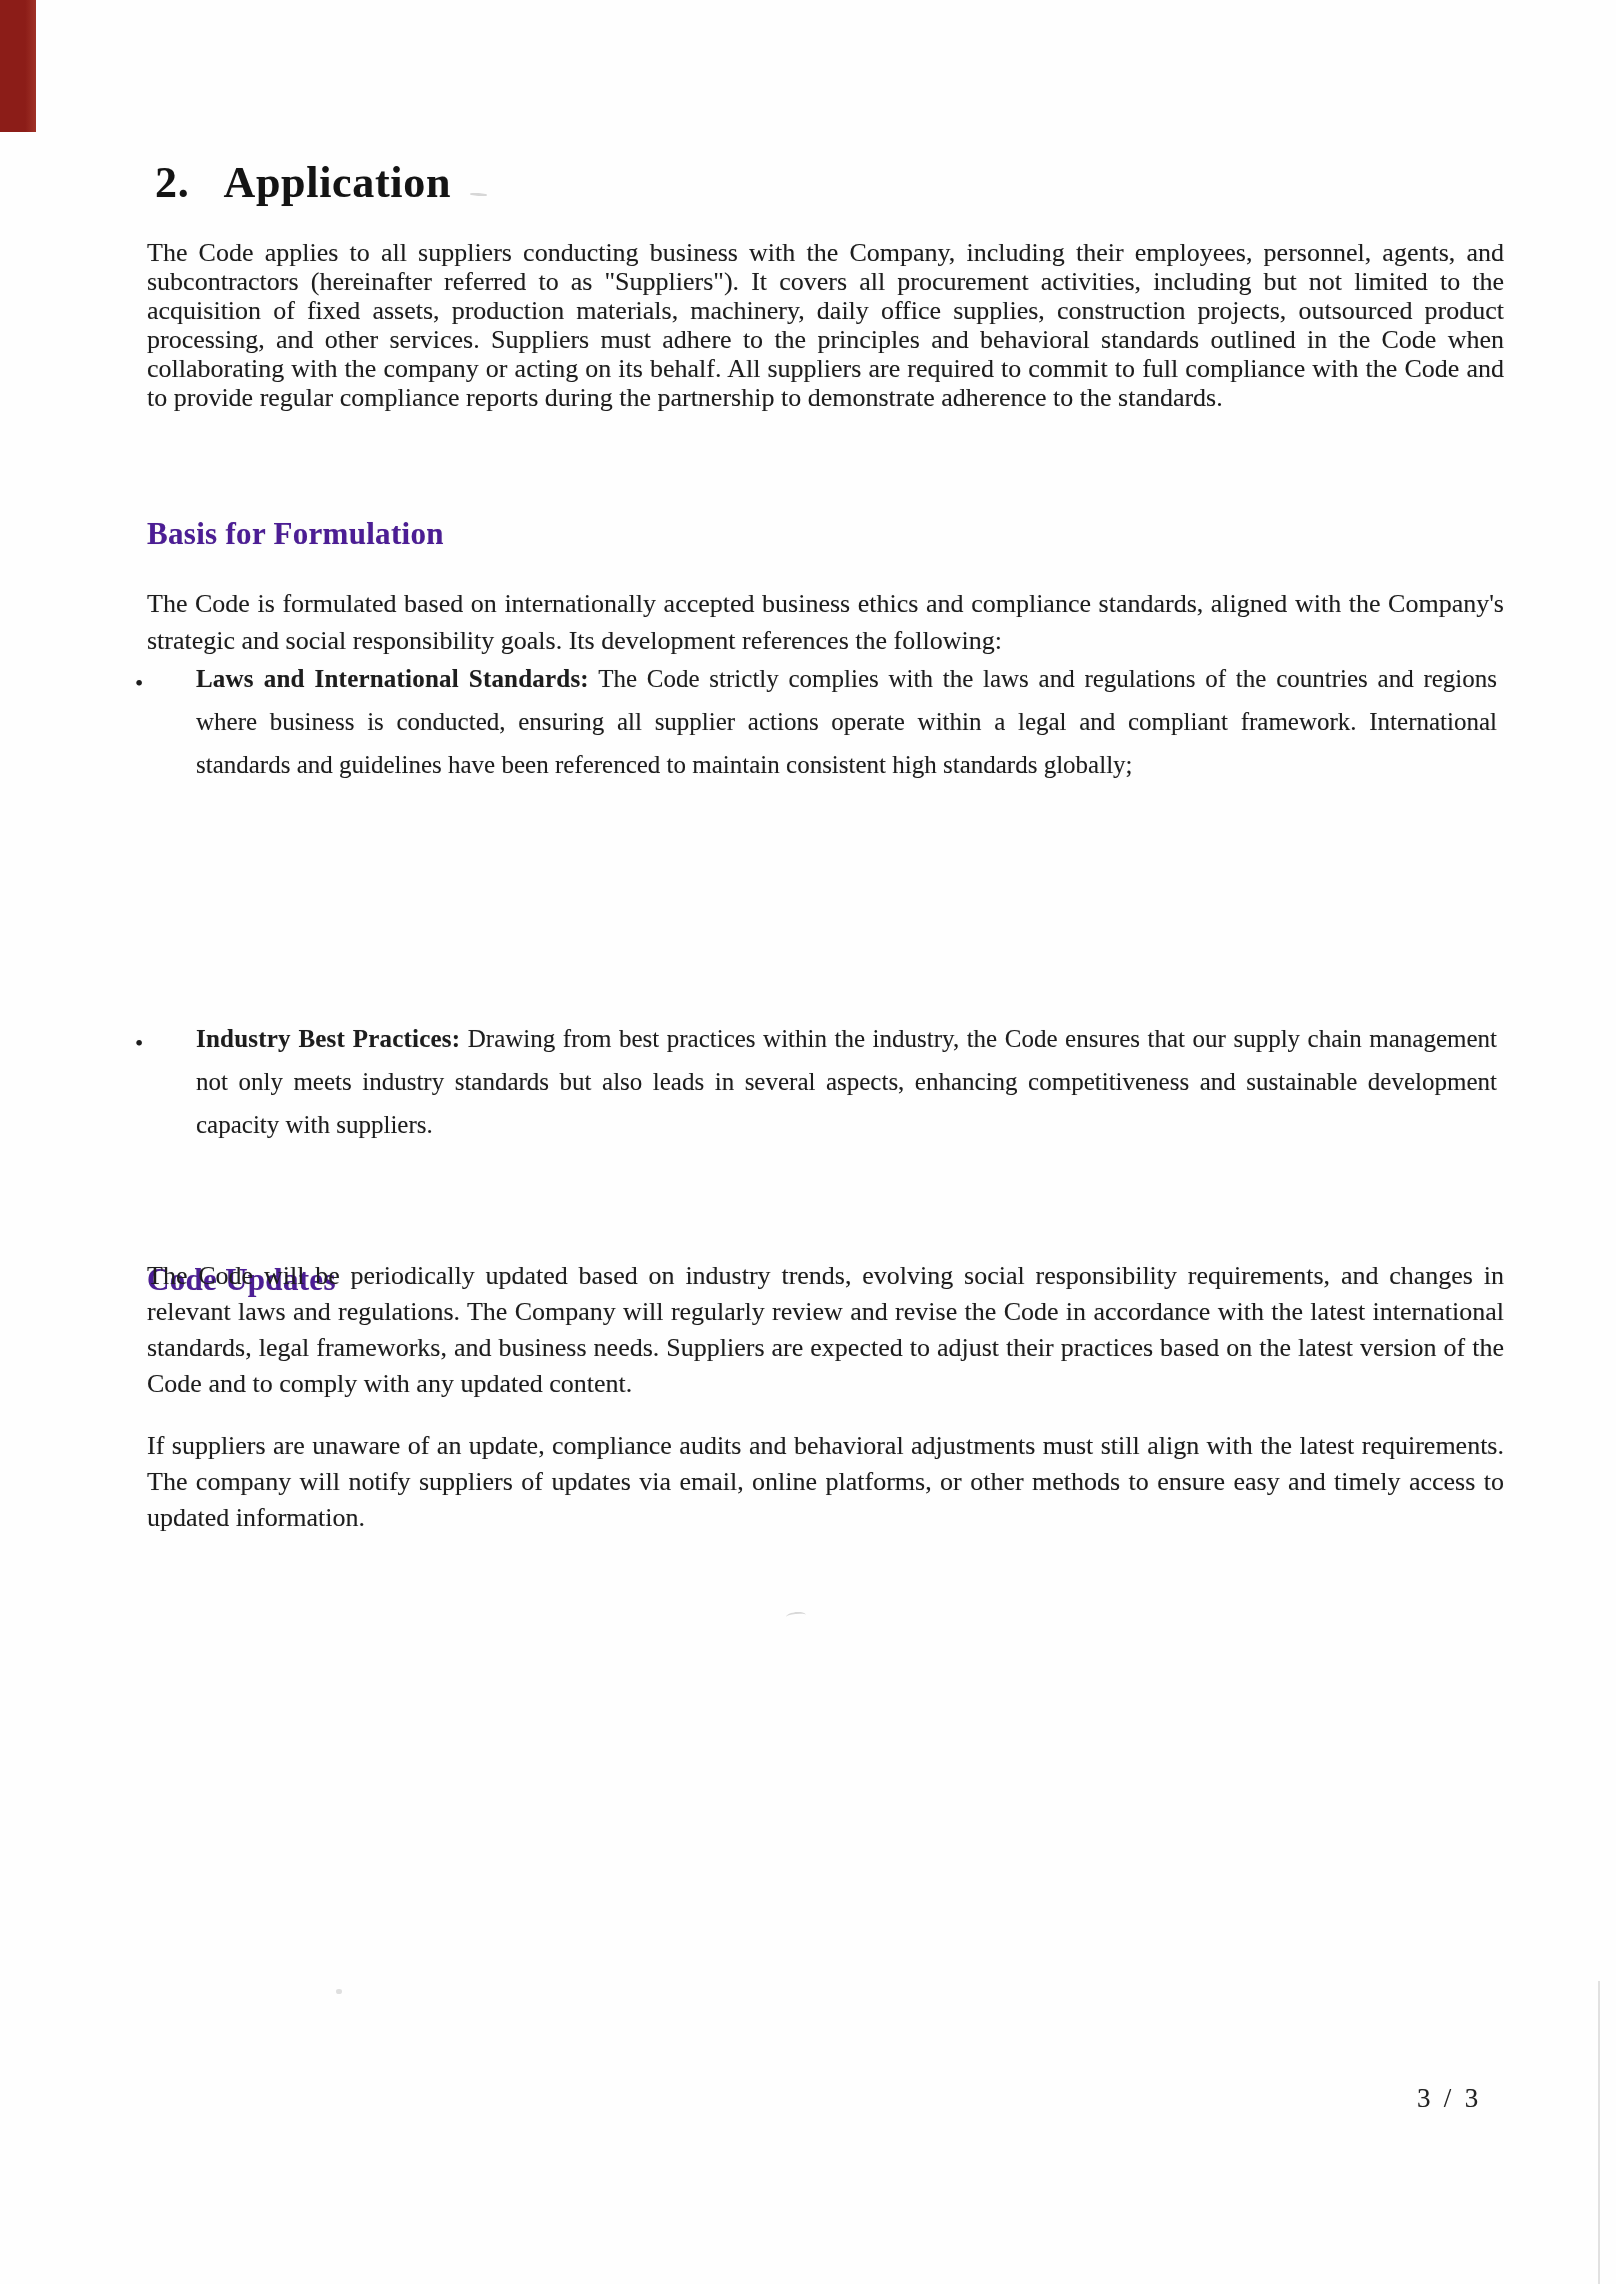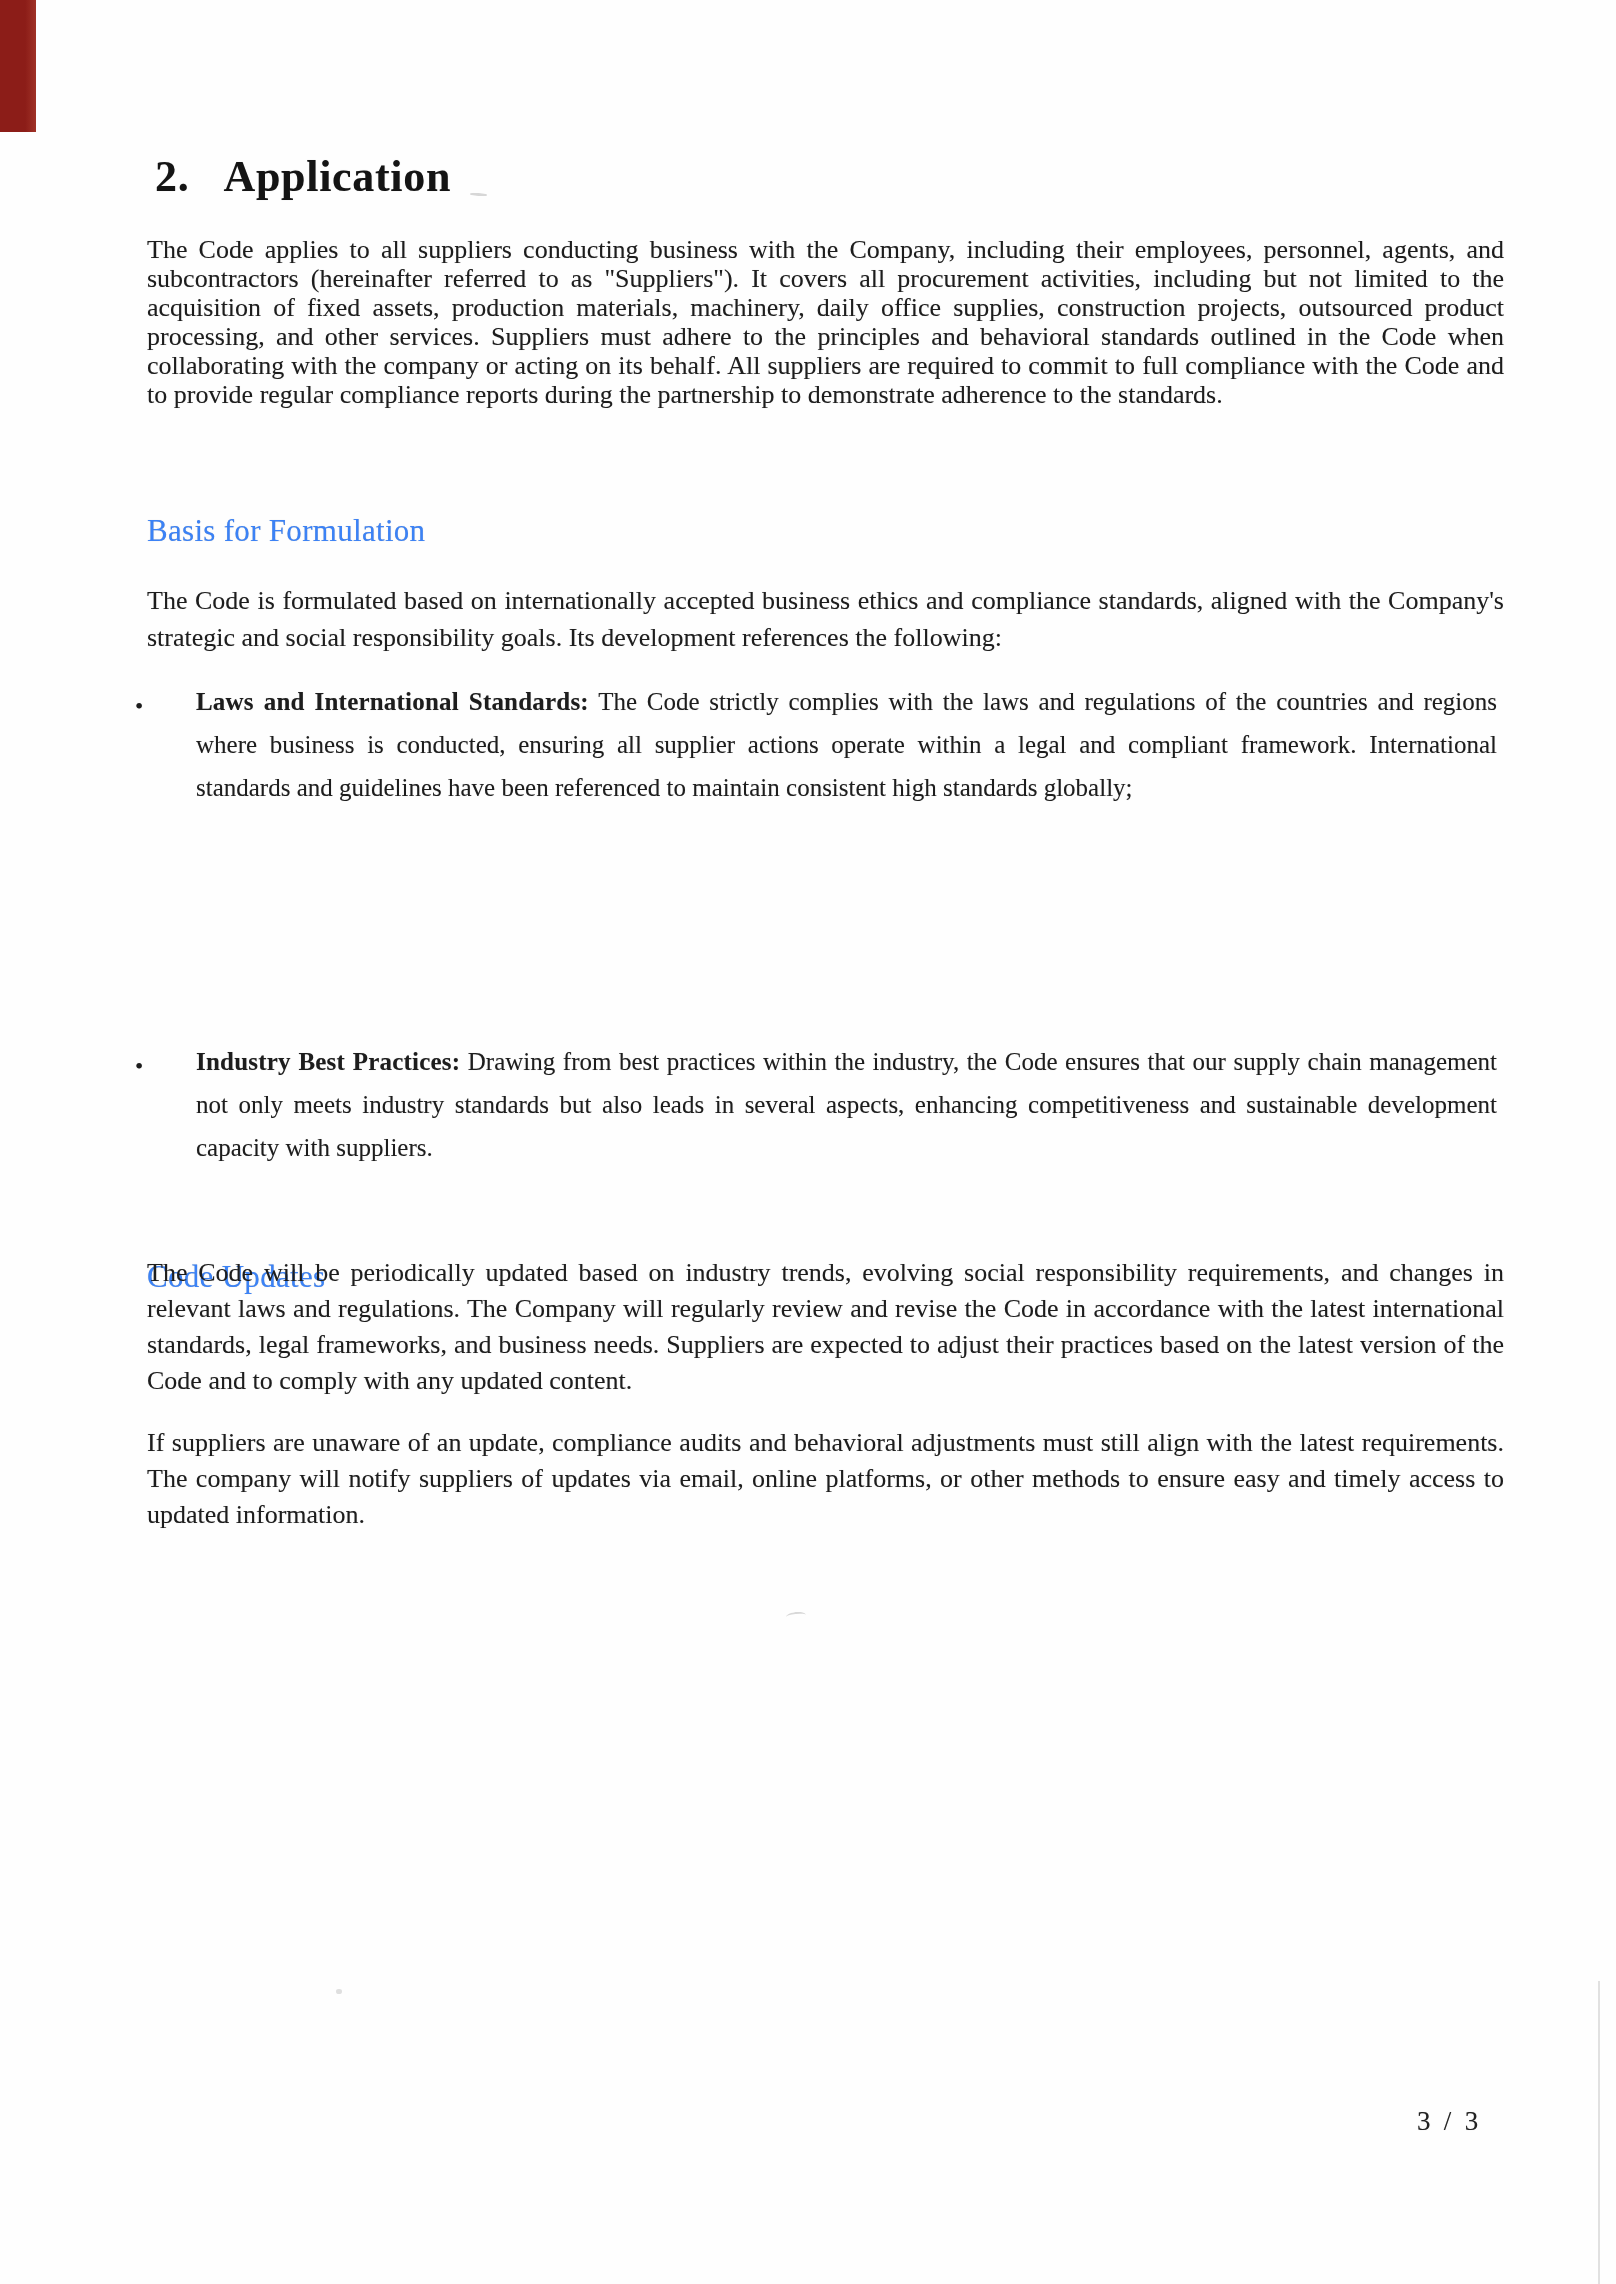--- a/index.html
+++ b/index.html
@@ -9,36 +9,35 @@
     background:#fefefe;
     font-family:"Liberation Serif","DejaVu Serif",serif;
     color:#1d1d1d;
     overflow:hidden;
   }
   .txt{
     position:absolute;
     text-align:justify;
     text-shadow:0 0 0.7px rgba(70,70,70,.35);
     hyphens:none;
-    margin-top:23px;
   }
   
   .bookmark{
     position:absolute;left:0;top:0;width:36px;height:132px;
     background:linear-gradient(90deg, var(--bookmark-red,#8c1d18) 70%, #a03227 100%);
   }
   .heading{
     left:155px;top:128px;
     font-size:44px;font-weight:bold;color:#141414;
     letter-spacing:0.7px;text-align:left;white-space:nowrap;
   }
   .h-num{display:inline-block;margin-right:34px;}
   .p-intro{left:147px;top:212px;width:1357px;font-size:26px;line-height:29px;}
   .subhead{
-    left:147px;font-size:31px;font-weight:normal;color:#3b82f6;
+    left:147px;font-size:31px;font-weight:bold;color:#4c1d95;
     text-align:right;white-space:nowrap;letter-spacing:0.3px;
   }
   .sub-basis{top:490px;}
   .sub-updates{top:1236px;}
   .p-basis{left:147px;top:559px;width:1357px;font-size:26px;line-height:37px;}
   .bullet{
     left:196px;width:1301px;
     font-size:25px;line-height:43px;
   }
   .bullet::before{

